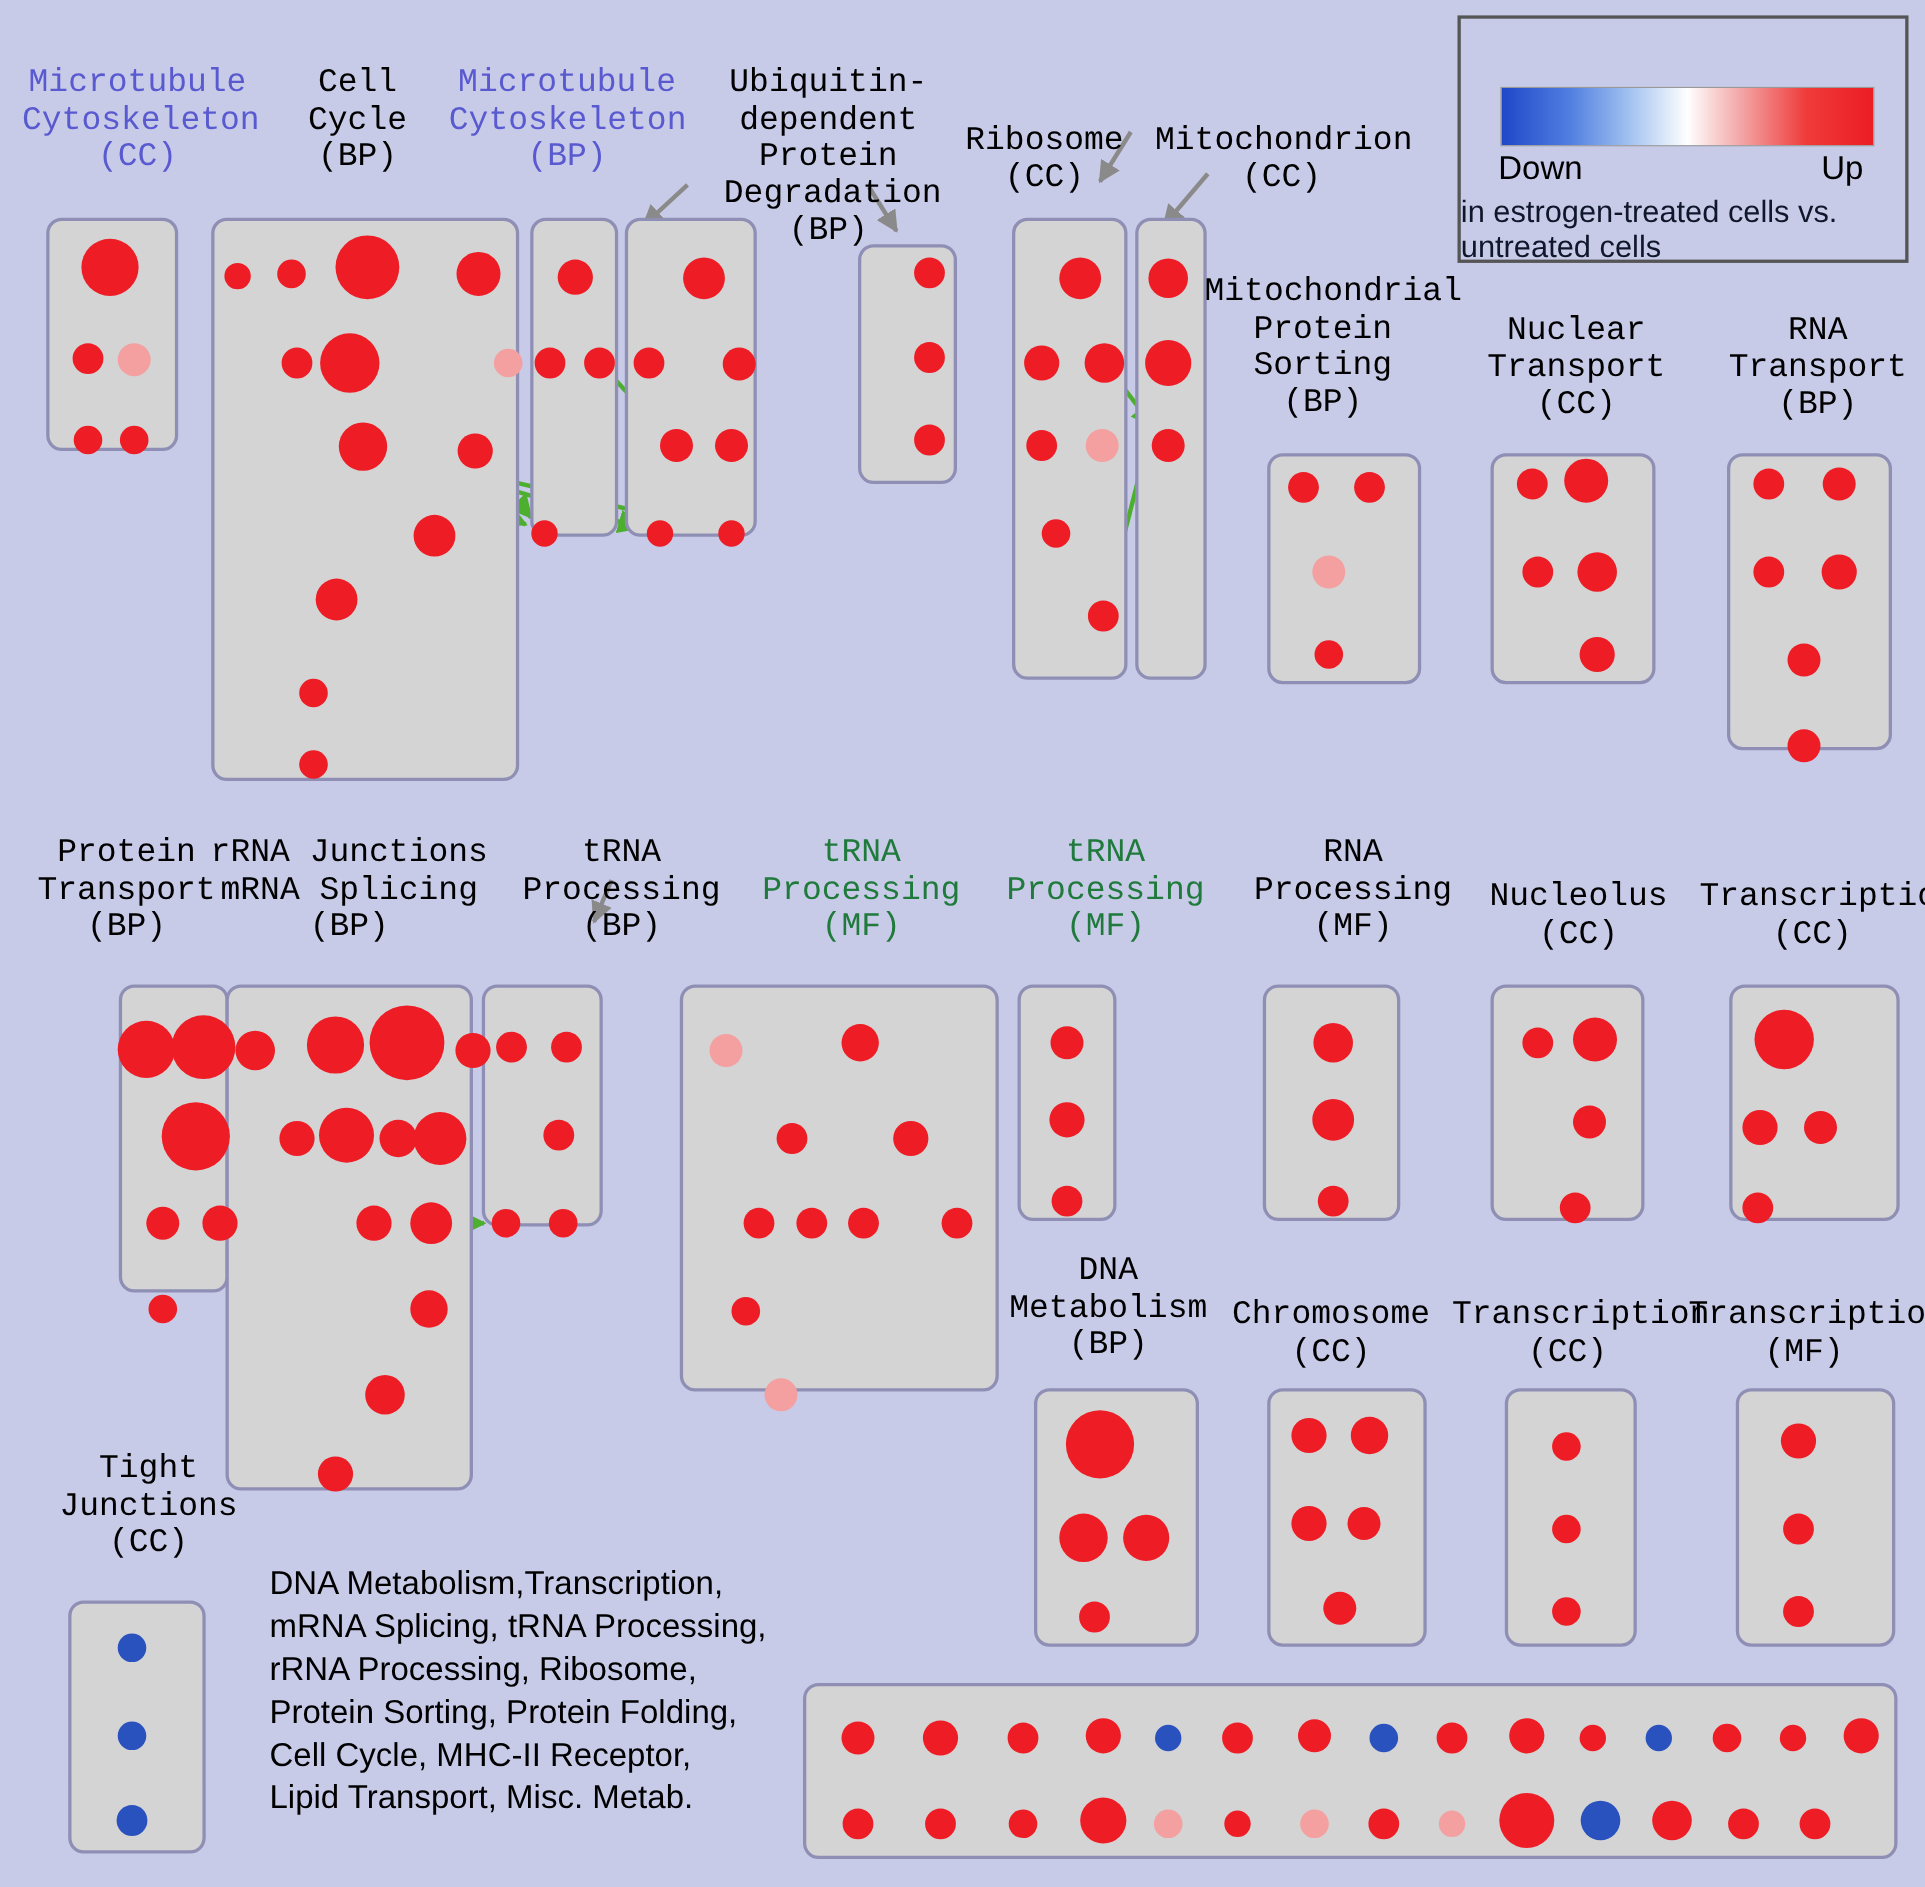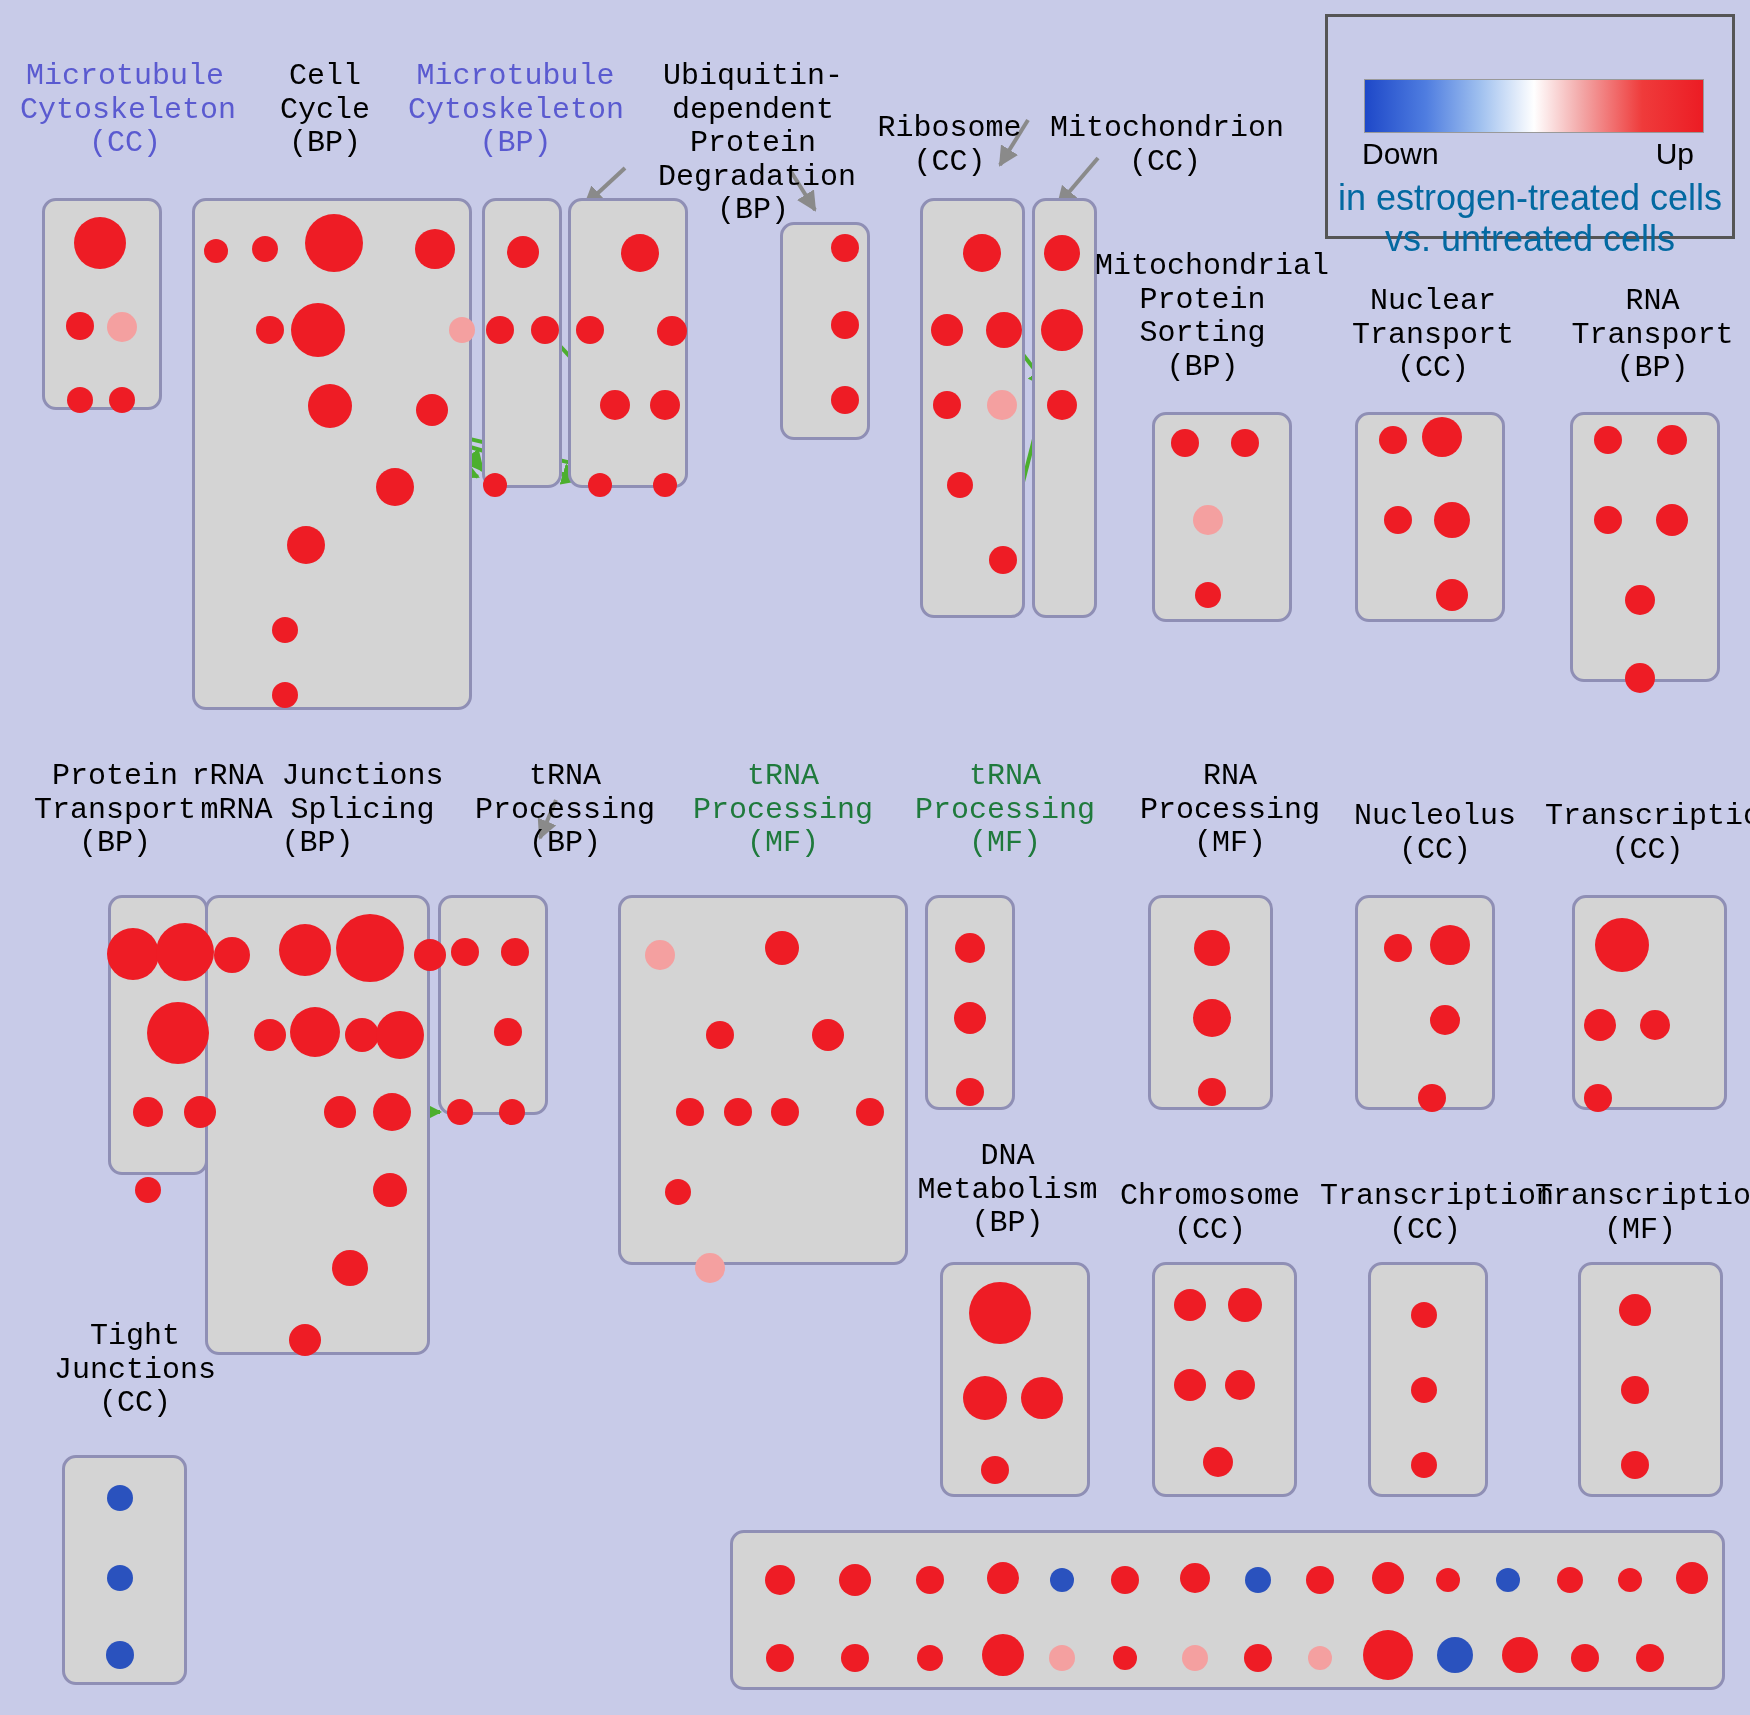--- a/index.html
+++ b/index.html
@@ -44,21 +44,21 @@
   .legend-title{
     position:absolute;width:100%;text-align:center;
     font-size:31px;color:#000;
   }
   .legend-bar{
     position:absolute;
     background:linear-gradient(to right,#1e48c8 0%,#4f7de0 18%,#9fc0ef 34%,#ffffff 50%,#f3a8a8 64%,#ef3b3b 82%,#ec1c24 100%);
     border:1px solid #999;
   }
   .legend-small{position:absolute;font-size:30px;color:#000;}
-  .legend-sub{position:absolute;width:100%;text-align:center;font-size:36px;color:#0369a1;line-height:1.15;}
+  .legend-sub{position:absolute;width:100%;font-size:28px;color:#0f172a;line-height:1.15;}
   .footnote{
     position:absolute;
     font-size:30px;
     line-height:1.3;
     color:#000;
     white-space:pre-line;
   }
 </style>
 </head>
 <body>
@@ -441,20 +441,26 @@
 (CC)</div>
       <div class="label" style="left: 1320px; top: 1180px; width: 210px;">Transcription
 (CC)</div>
       <div class="label" style="left: 1535px; top: 1180px; width: 210px;">Transcription
 (MF)</div>
       <div class="label" style="left: 50px; top: 1320px; width: 170px;">Tight
 Junctions
 (CC)</div>
     </div>
 
+  <div class="footnote" style="left:245px;top:1420px;width:470px;">DNA Metabolism,Transcription,
+mRNA Splicing, tRNA Processing,
+rRNA Processing, Ribosome,
+Protein Sorting, Protein Folding,
+Cell Cycle, MHC-II Receptor,
+Lipid Transport, Misc. Metab.</div>
 
   <div class="legendbox" style="left:1325px;top:14px;width:410px;height:225px;">
     <div class="legend-bar" style="left:36px;top:62px;width:338px;height:52px;"></div>
     <div class="legend-small" style="left:34px;top:120px;">Down</div>
     <div class="legend-small" style="right:38px;top:120px;">Up</div>
     <div class="legend-sub" style="left:0;top:160px;">in estrogen-treated cells
 vs. untreated cells</div>
   </div>
 
 </div>

